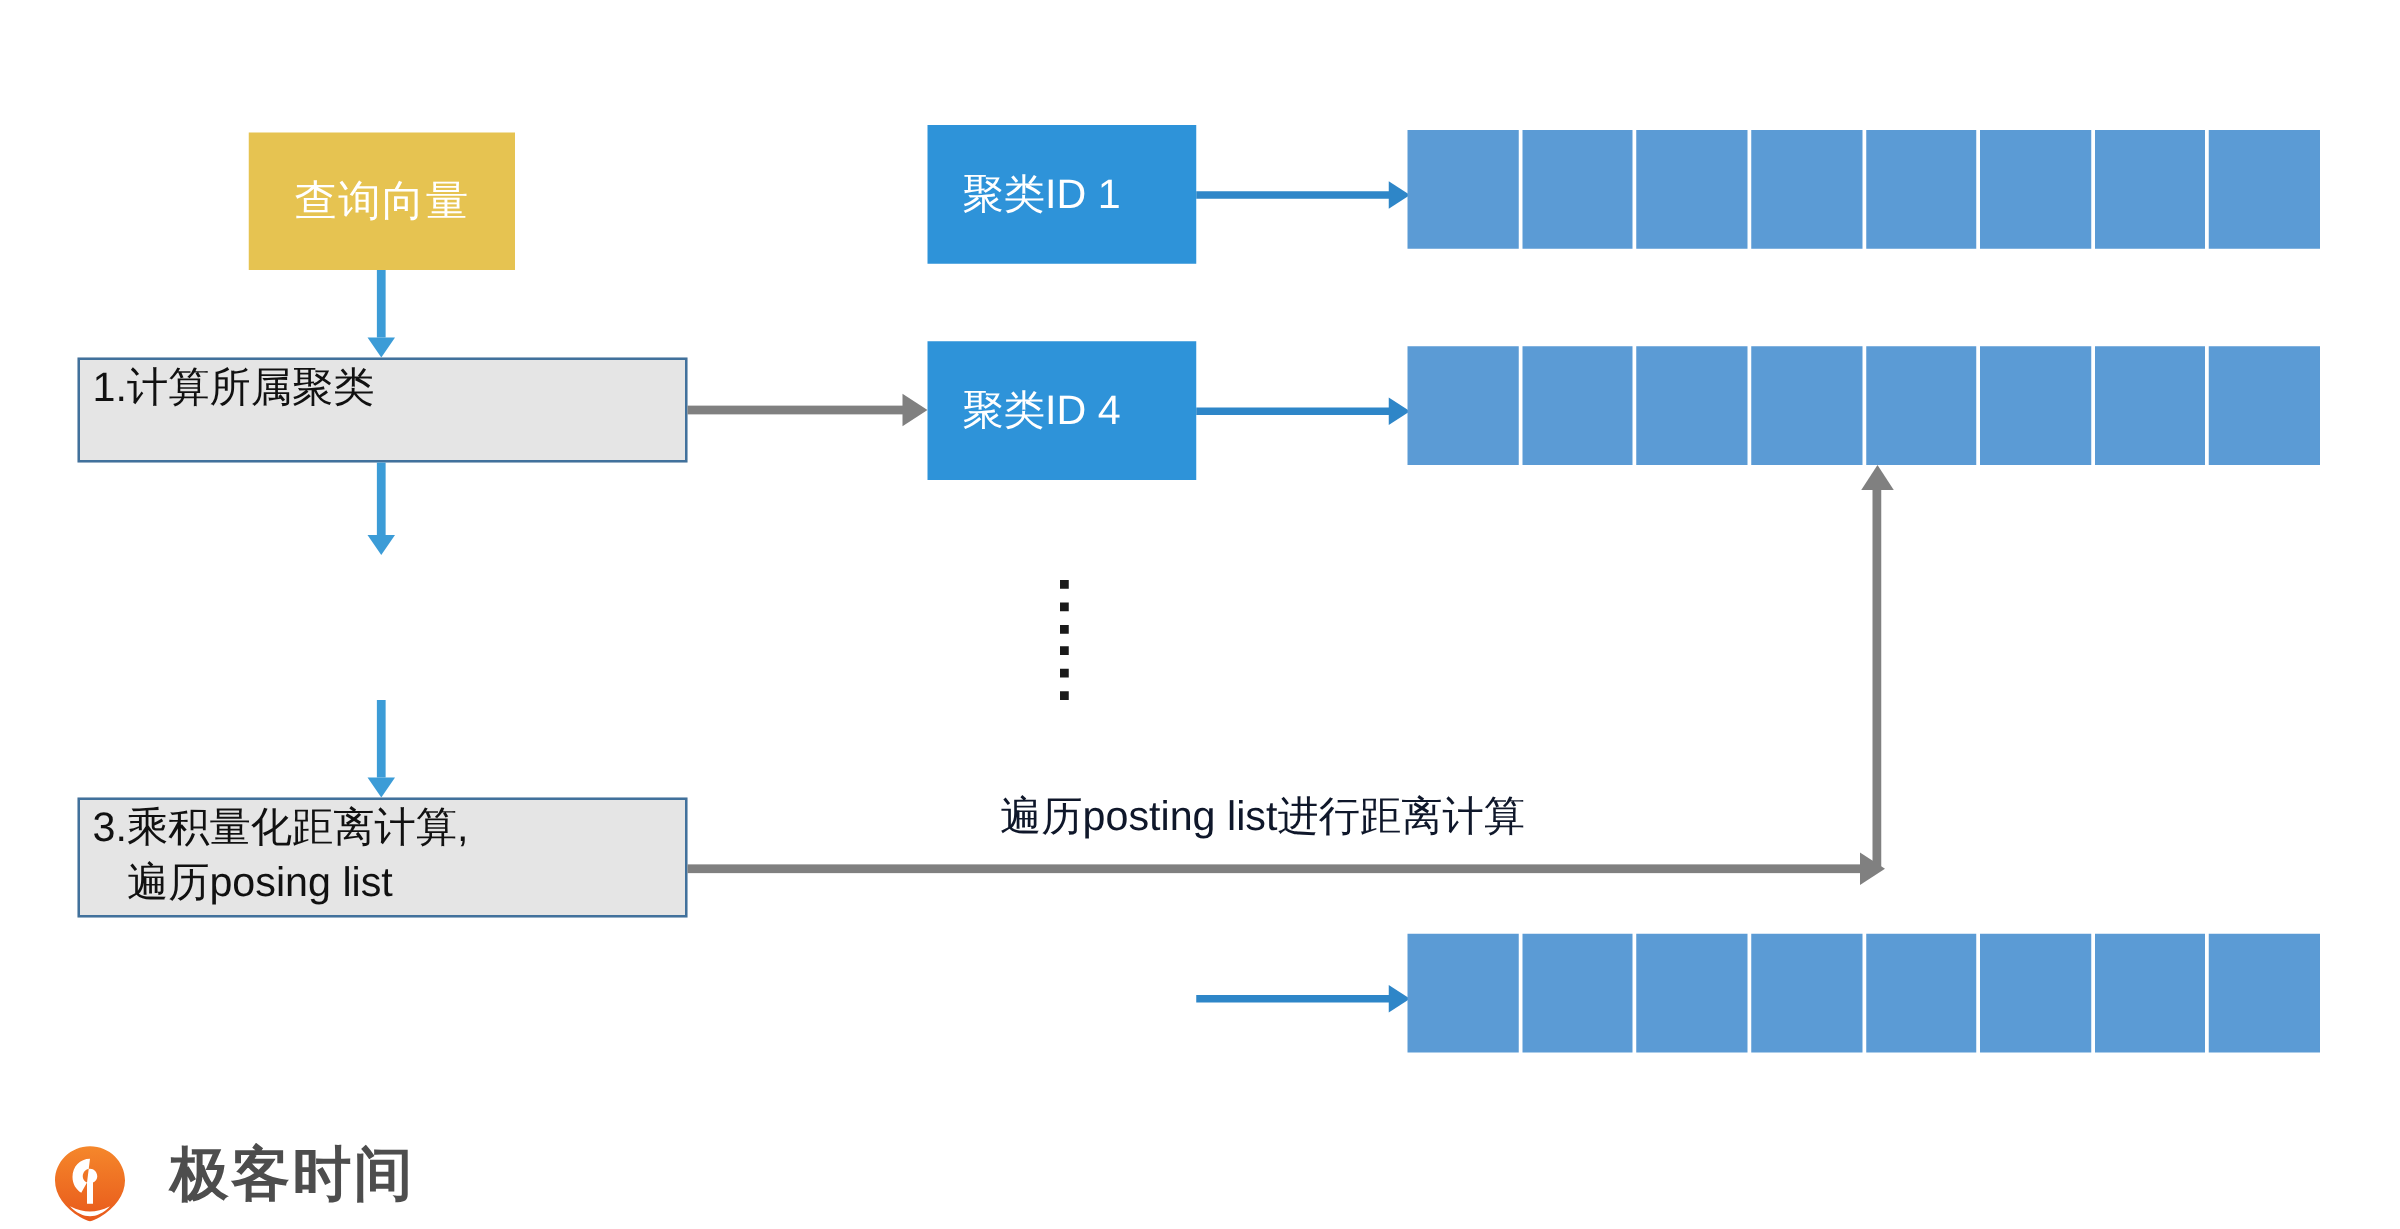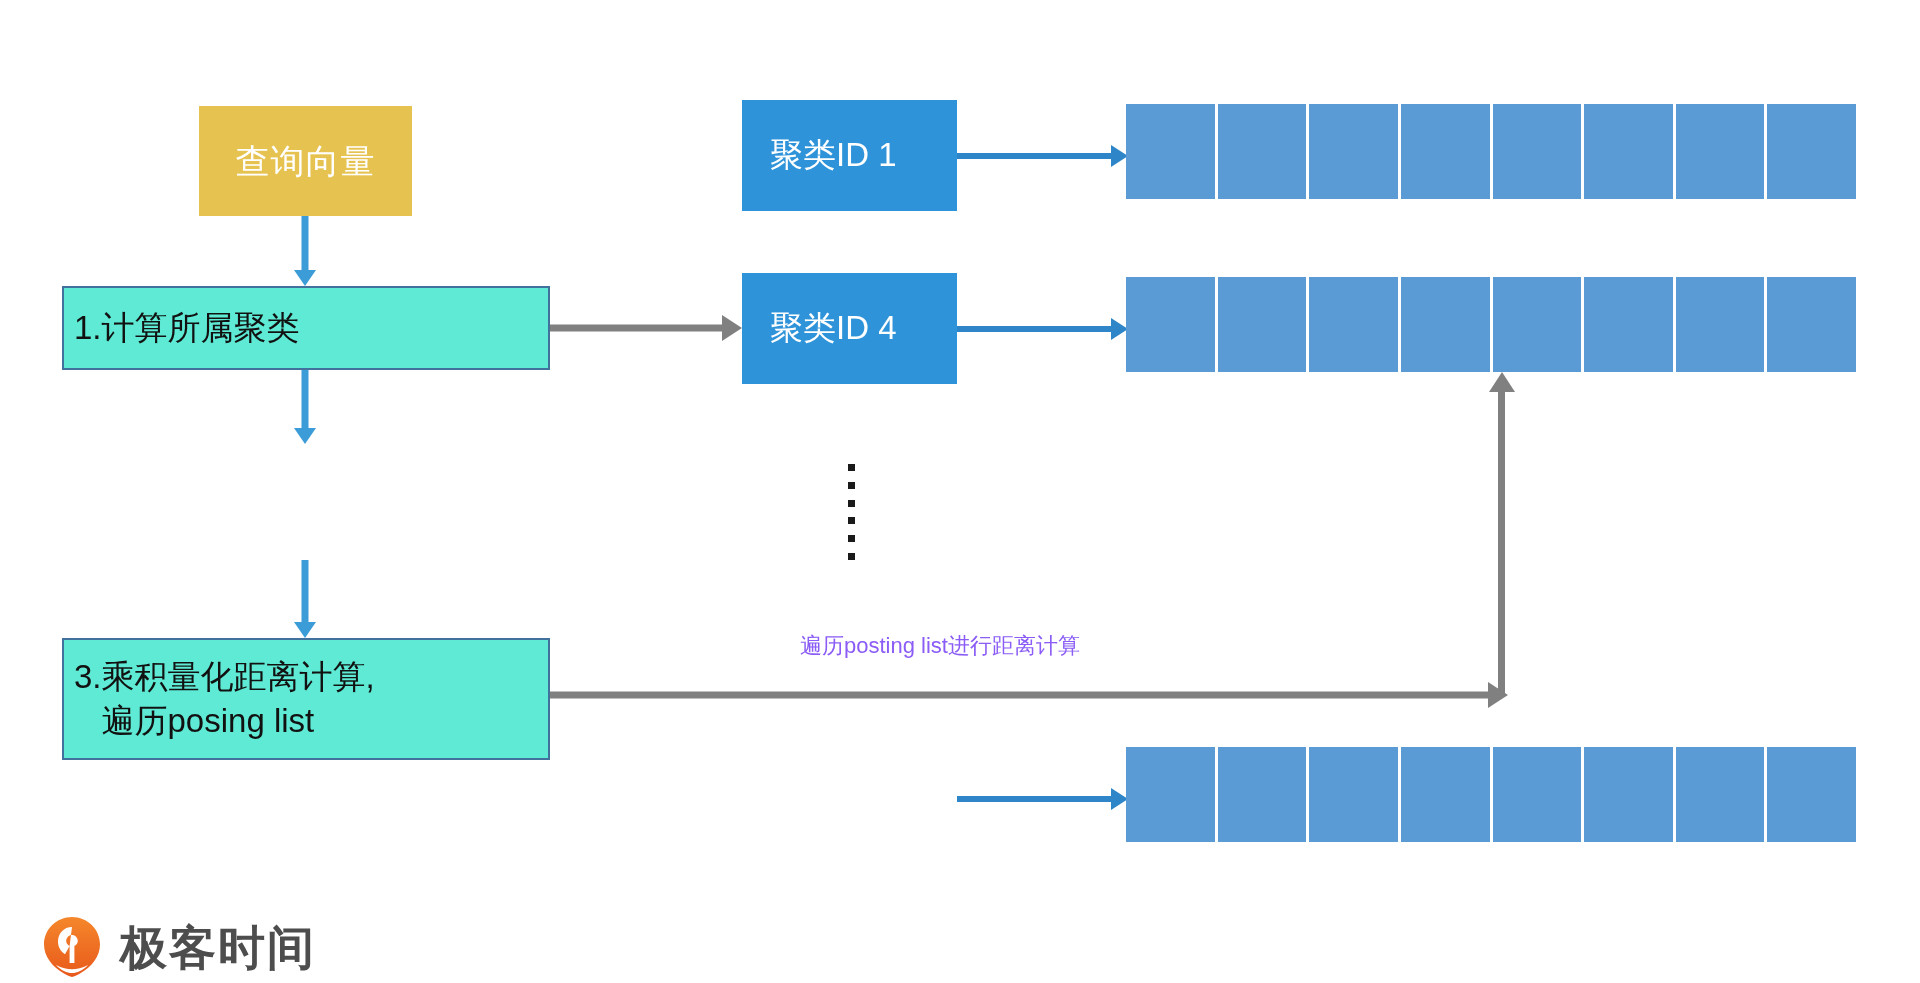--- a/index.html
+++ b/index.html
@@ -33,36 +33,36 @@
   .query-box .lbl {
     color: #ffffff;
     font-size: 34px;
     line-height: 110px;
     text-align: center;
     letter-spacing: 1px;
   }
 
   
   .proc-box {
-    background: #5eead4;
+    background: #e5e5e5;
     border: 2px solid #41719C;
     display: flex;
-    align-items: center;
+    align-items: flex-start;
   }
   .proc-box .ptext {
     color: #111111;
     font-size: 33px;
     line-height: 1.32;
     padding-left: 10px;
     white-space: pre;
   }
 
   .proc1 { left: 62px; top: 256px;  width: 488px; height: 84px; }
   .proc2 { left: 62px; top: 414px;  width: 488px; height: 116px; }
-  .proc3 { left: 62px; top: 608px;  width: 488px; height: 122px; }
+  .proc3 { left: 62px; top: 608px;  width: 488px; height: 96px; }
 
   
   .cluster-box {
     background: #2E93D9;
     display: flex;
     align-items: center;
     text-align: center;
   }
   .cluster-box .clbl {
     color: #ffffff;
@@ -161,32 +161,31 @@
     display: flex;
     flex-direction: column;
     align-items: center;
     justify-content: space-between;
   }
   .vdot { width: 7px; height: 7px; background: #1a1a1a; }
 
   
   .caption {
     position: absolute;
-    color: #8b5cf6;
-    font-size: 22px;
+    color: #0f172a;
+    font-size: 33px;
     white-space: pre;
   }
 
   
   .logo-wrap {
     position: absolute;
     left: 40px; top: 885px;
     display: flex;
-    align-items: center;
-    gap: 16px;
+    gap: 32px;
   }
   .logo-mark { width: 64px; height: 64px; }
   .logo-text {
     font-size: 47px;
     font-weight: bold;
     color: #4D4D4D;
     letter-spacing: 2px;
     line-height: 1;
   }
 </style>

